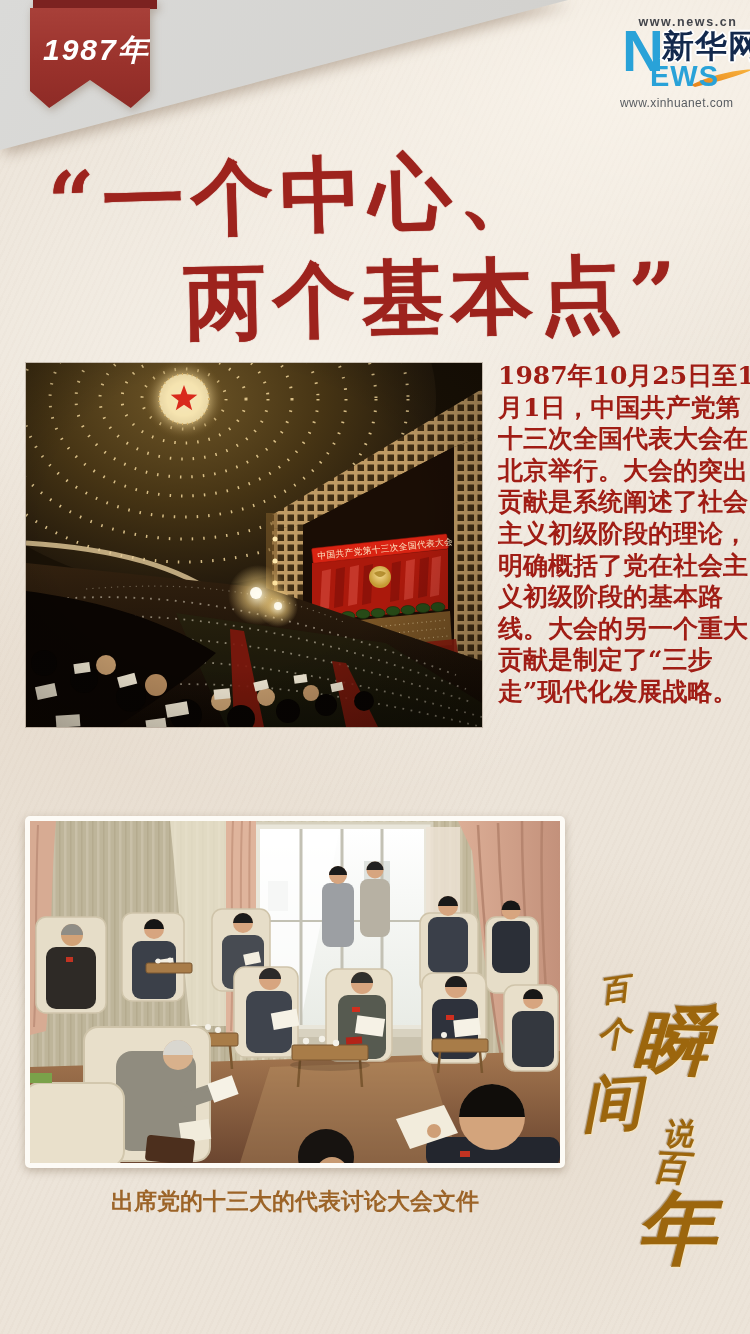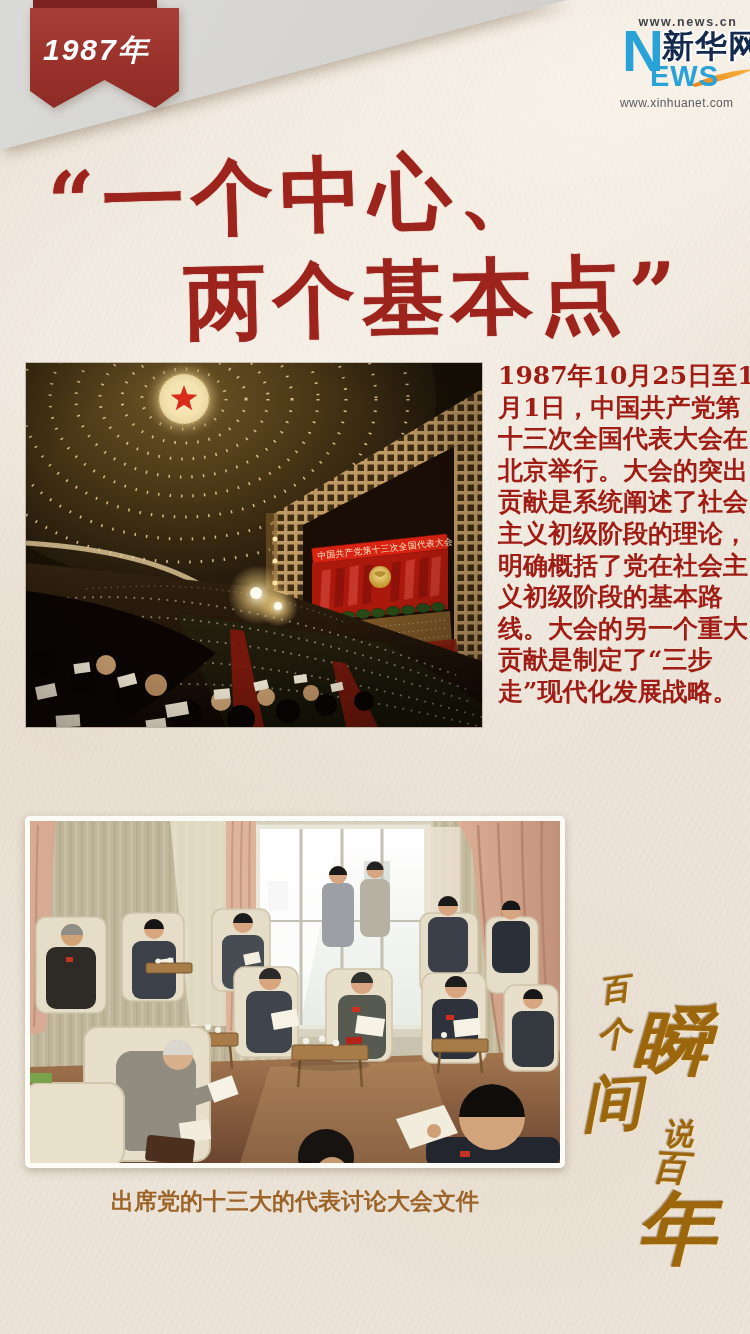--- a/index.html
+++ b/index.html
@@ -16,21 +16,21 @@
   
   .wedge-wrap{position:absolute;left:0;top:0;width:750px;height:220px;
     filter:drop-shadow(4px 5px 7px rgba(110,85,60,.38));}
   .wedge{width:100%;height:100%;
     background:linear-gradient(120deg,#dadad8 0%,#d3d2cf 60%,#cfcecb 100%);
     clip-path:polygon(0 0, 568px 0, 0 150px);}
   
   .ribbon{position:absolute;left:0;top:0;width:200px;height:130px;
     filter:drop-shadow(2px 3px 4px rgba(110,80,55,.35));}
   .ribbon-topstrip{position:absolute;left:33px;top:0;width:124px;height:9px;background:#7c2220;}
-  .ribbon-body{position:absolute;left:30px;top:8px;width:149px;height:100px;
+  .ribbon-body{position:absolute;left:30px;top:8px;width:120px;height:100px;
     background:linear-gradient(180deg,#a84039 0%,#9a322c 55%,#8e2b26 100%);
     clip-path:polygon(0 0,100% 0,100% 83%,84% 100%,50% 72%,16% 100%,0 83%);}
   .ribbon-year{position:absolute;left:13px;top:22px;color:#fff;
     font-size:30px;font-weight:bold;font-style:italic;letter-spacing:2px;}
   
   .logo{position:absolute;left:612px;top:15px;width:136px;margin-left:8px;}
   .logo-top{font-size:12.5px;font-weight:bold;letter-spacing:1.6px;color:#43454b;text-align:center;white-space:nowrap;}
   .logo-mark{position:relative;height:64px;margin-top:1px;}
   .logo-n{position:absolute;left:2px;top:-8px;font-size:58px;line-height:1;font-weight:bold;color:#29a2d8;}
   .logo-cn{position:absolute;left:42px;top:0;font-size:32px;line-height:1;font-weight:bold;color:#13294d;letter-spacing:1px;white-space:nowrap;

